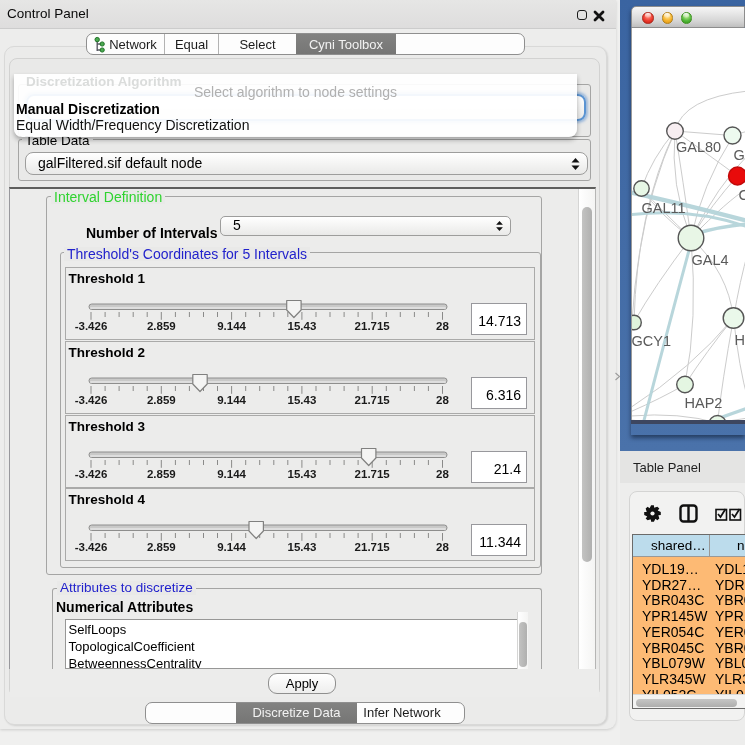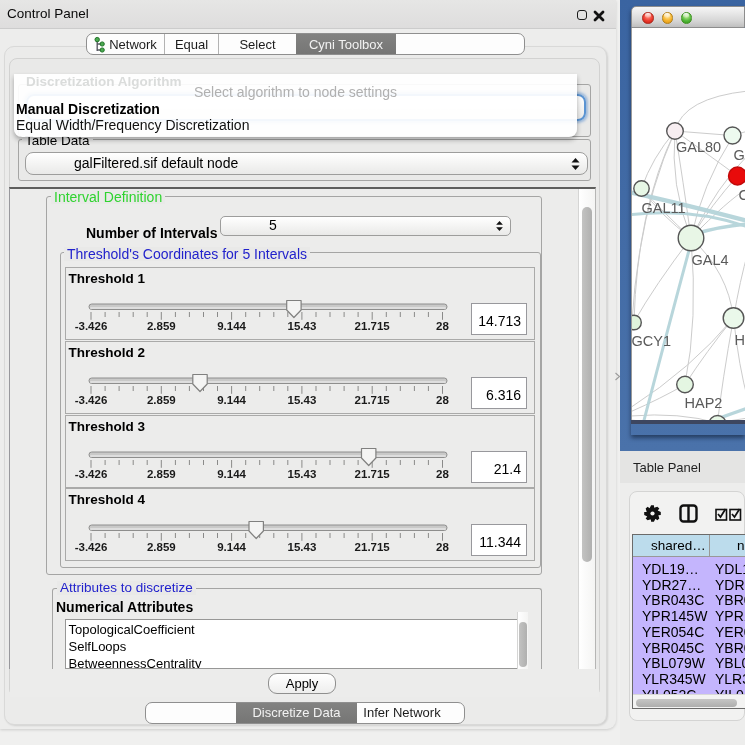--- a/index.html
+++ b/index.html
@@ -24,21 +24,21 @@
 .tabbar .tab { display:flex; align-items:center; justify-content:center; height:100%; }
 .tabbar .sep { width:1px; background:#b3b3b3; height:100%; }
 .tabbar .sel { background:linear-gradient(#828281,#767675); color:#f2f2f2; }
 
 
 .group { border:1px solid #a5a5a4; border-radius:3px; }
 .glabel { position:absolute; font-size:13.5px; background:#e9e9e8; padding:0 3px; line-height:14px; }
 
 
 .combo { position:absolute; background:linear-gradient(#ffffff,#f2f2f1 60%,#e9e9e8); border:1px solid #9d9d9c; border-radius:8px; font-size:14px; color:#000; }
-.combo .ctext { position:absolute; left:12px; top:calc(50% - 1px); transform:translateY(-50%); white-space:nowrap;margin-left:36px; }
+.combo .ctext { position:absolute; left:12px; top:calc(50% - 1px); transform:translateY(-50%); white-space:nowrap; }
 .combo svg.stepper { position:absolute; right:5px; top:50%; transform:translateY(-50%); }
 
 
 .thbox { position:absolute; left:64.5px; width:470px; height:73px; border:1px solid #aaaaa9; background:#ececeb; }
 .thbox .tlabel { position:absolute; left:3px; top:3px; font-size:13.5px; font-weight:bold; color:#000; }
 .ticklabel { position:absolute; margin-left:1.5px; font-size:11.5px; font-weight:bold; color:#1a1a1a; transform:translateX(-50%); white-space:nowrap; }
 .valuebox { position:absolute; left:405.5px; top:35px; width:56px; height:32px; background:#fff; border:1px solid #98989c; box-shadow:inset 0 0 0 2px #ffffff; font-size:14px; color:#000; text-align:right; padding:9px 5px 0 0; }
 
 
 #numlist { left:64.5px; top:619px; width:463.5px; height:50px; background:#ffffff; border:1px solid #979796; font-size:13px; color:#000; overflow:hidden; }
@@ -59,21 +59,21 @@
 #mactitle { left:0; top:0; width:114px; height:22px; background:linear-gradient(#f6f6f6,#d5d5d5 70%,#bfbfbf); border:1px solid #8d8d8d; border-top-left-radius:5px; }
 .light { position:absolute; top:5px; width:11.6px; height:11.6px; border-radius:50%; }
 .light::after { content:""; position:absolute; left:18%; top:5%; width:64%; height:46%; border-radius:50%; background:linear-gradient(rgba(255,255,255,0.98),rgba(255,255,255,0.05)); }
 #netcanvas { left:0px; top:22px; width:114px; height:392px; border-left:1px solid #9a9a9a; background:#ffffff; overflow:hidden; }
 #macshadow { left:0px; top:414px; width:114px; height:4px; background:#3d4660; }
 
 #tpbar { left:620px; top:451px; width:125px; height:32px; background:#e4e4e3; }
 #tpbar .txt { left:13px; top:9px; font-size:13px; color:#1f1f1f; }
 #tpbelow { left:620px; top:483px; width:125px; height:262px; background:#ededec; }
 #tablepanel { left:629px; top:491px; width:116px; height:230px; background:#f2f2f1; border:1px solid #d4d4d3; border-radius:8px; }
-#tableview { left:2px; top:42px; width:114px; height:175px; border:1px solid #6b6b6a; background:#c4b5fd; overflow:hidden; }
+#tableview { left:2px; top:42px; width:114px; height:175px; border:1px solid #6b6b6a; background:#fdba74; overflow:hidden; }
 .trow { position:absolute; left:0; width:200px; height:17px; font-size:14px; color:#000; }
 .trow .c1 { position:absolute; left:9px; top:4px; }
 .trow .c2 { position:absolute; left:82px; top:4px; }
 #thead { position:absolute; left:0; top:0; width:200px; height:22px; background:#bcdcec; border-bottom:1px solid #999998; font-size:13.5px; color:#000; }
 #hsb { position:absolute; left:0; top:158.5px; width:114px; height:16.5px; background:#f3f3f2; border-top:1px solid #d8d8d7; }
 #hsb .thumb { position:absolute; left:3px; top:4px; width:101px; height:8.5px; background:linear-gradient(#c6c6c5,#aeaead); border-radius:5px; }
 </style>
 </head>
 <body>
 
@@ -182,22 +182,22 @@
       <div class="ticklabel" style="left:234.9px;top:52px;">15.43</div>
       <div class="ticklabel" style="left:305.2px;top:52px;">21.715</div>
       <div class="ticklabel" style="left:375.5px;top:52px;">28</div>
   <div class="valuebox">11.344</div>
 </div>
 
   <div class="abs group" id="g-attr" style="left:52px;top:588px;width:490px;height:85px;border-bottom:none;"></div>
   <div class="glabel" style="left:57px;top:581px;color:#2222cc;">Attributes to discretize</div>
   <div class="abs" style="left:56px;top:598.5px;font-size:14px;font-weight:bold;color:#000;">Numerical Attributes</div>
   <div class="abs" id="numlist">
+    <div>SelfLoops</div>
     <div>TopologicalCoefficient</div>
-    <div>SelfLoops</div>
     <div>BetweennessCentrality</div>
   </div>
   <div class="vscrolltrack" style="left:517px;top:612px;width:11px;height:57px;"></div>
   <div class="vthumb" style="left:519px;top:622px;width:7.5px;height:45px;"></div>
 
   <div class="abs" style="left:10px;top:669px;width:589px;height:28px;background:#ececeb;"></div>
   <div class="abs" id="applybtn" style="left:268px;top:673px;">Apply</div>
 
   <div class="abs tabbar" id="bottabs">
     <div class="tab" style="width:90px;margin-top:16px;">Impute Data</div>

